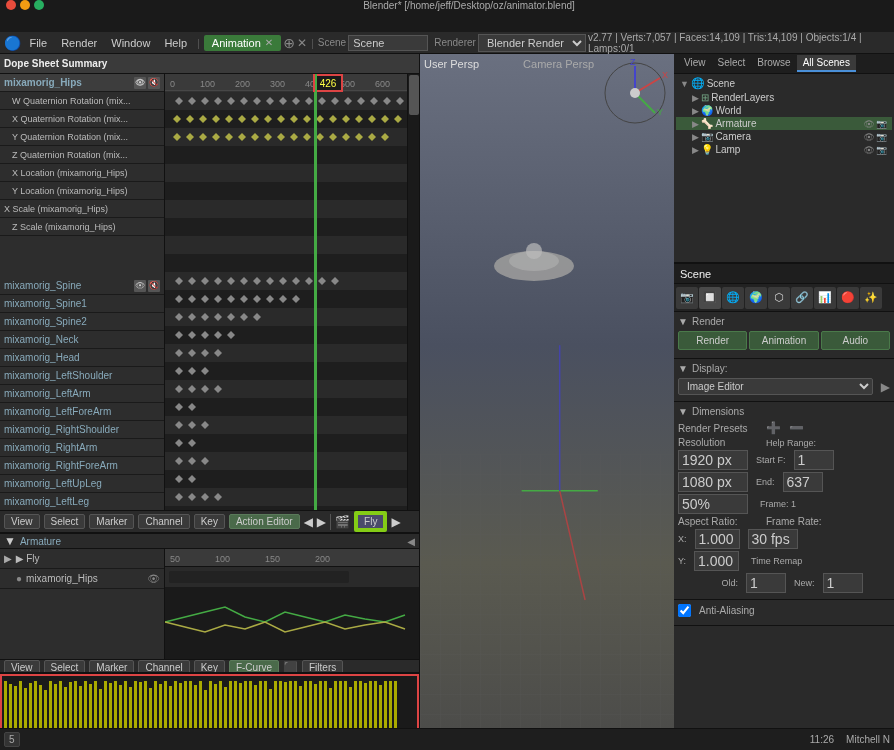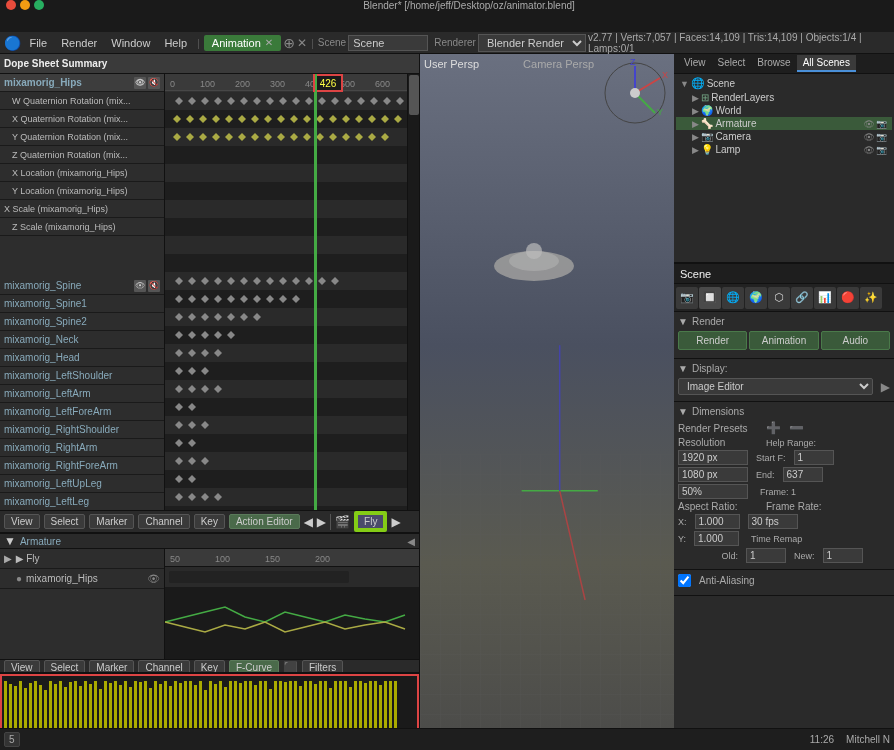--- a/index.html
+++ b/index.html
@@ -93,21 +93,21 @@
     .scrollbar-thumb { width: 10px; height: 40px; background: #555; margin: 1px; border-radius: 2px; }
 
     
     #prop-container { width: 220px; display: flex; flex-direction: column; height: 100%; }
     #outliner-section { height: 210px; background: #2a2a2a; border-bottom: 2px solid #111; overflow: hidden; }
     #render-props { flex: 1; background: #2a2a2a; overflow-y: auto; }
 
     .btn-row { display: flex; gap: 2px; margin-bottom: 4px; }
     .big-btn { flex: 1; padding: 3px; background: #3a5a3a; border: 1px solid #4a7a4a; color: #ccc; font-size: 10px; border-radius: 2px; text-align: center; cursor: pointer; }
 
-    .small-input { width: 70px; background: #3a3a3a; border: 1px solid #555; color: #ccc; padding: 1px 3px; font-size: 10px; }
+    .small-input { width: 70px; background: #3a3a3a; border: 1px solid #555; color: #ccc; padding: 1px 3px; font-size: 14px; }
 
     #bottom-bar { height: 22px; background: #1e1e1e; display: flex; align-items: center; padding: 0 4px; gap: 4px; border-top: 1px solid #111; }
     .bb-btn { padding: 1px 4px; background: #333; border: 1px solid #444; color: #aaa; font-size: 10px; border-radius: 2px; cursor: pointer; }
   </style>
 </head>
 <body>
 
 <div id="titlebar">
   <div class="tb-dots">
     <div class="tb-dot red"></div>

